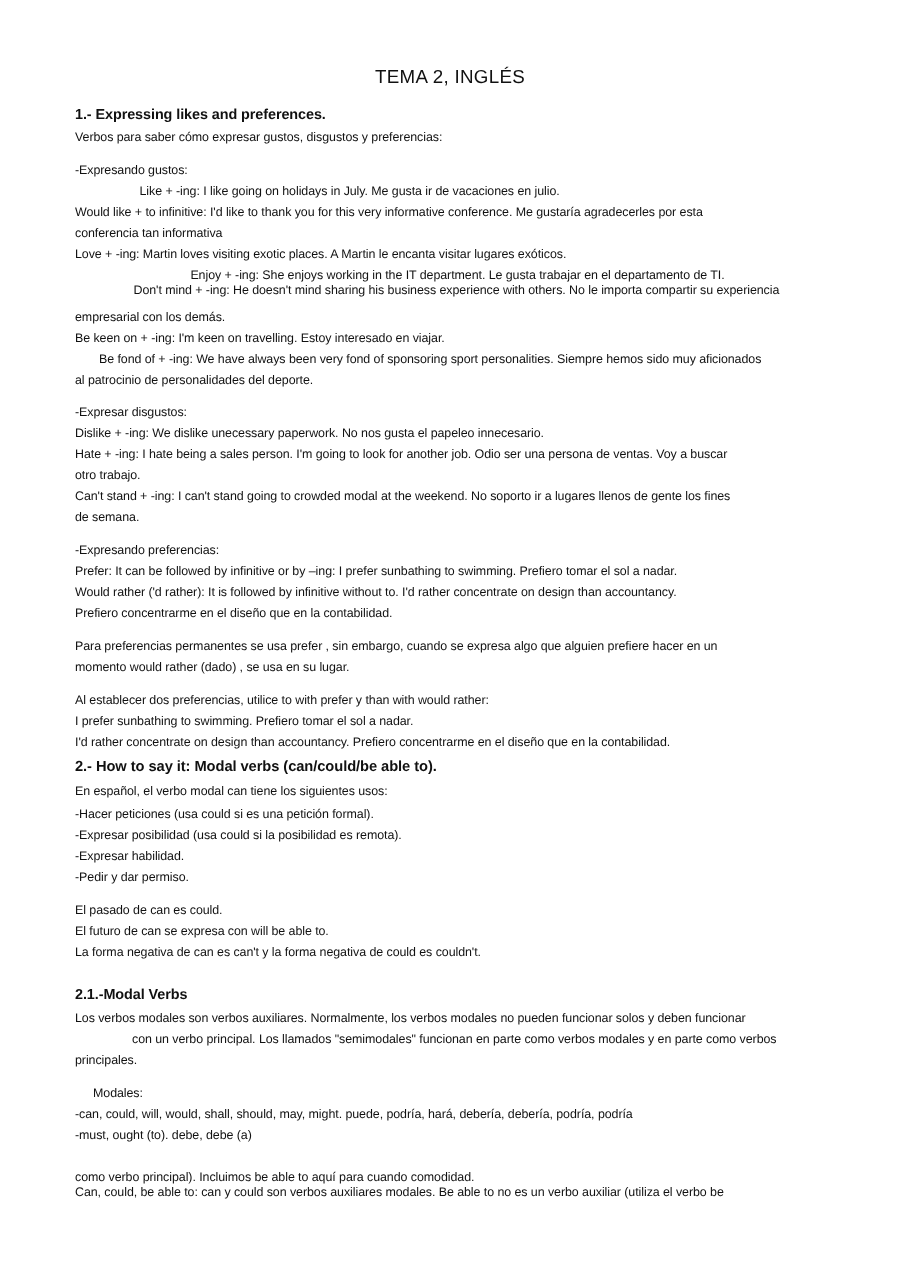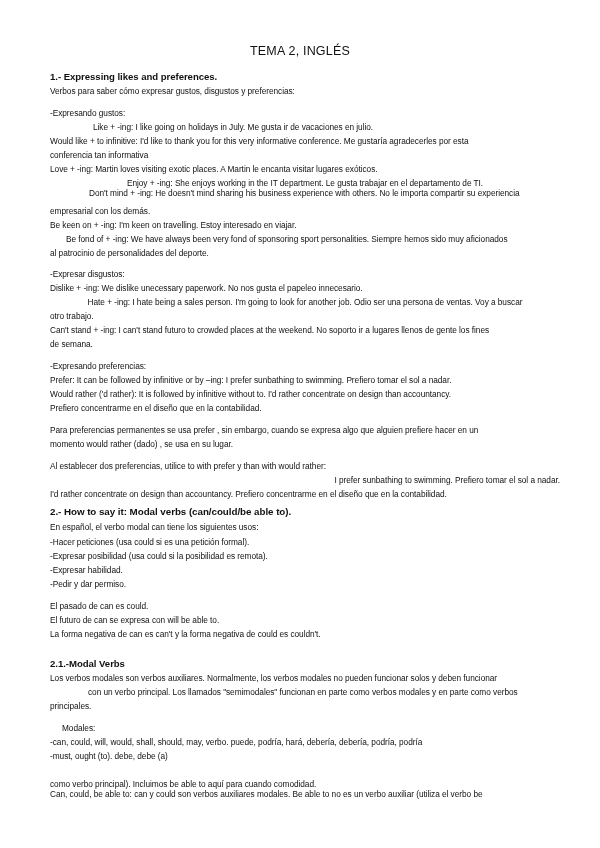--- a/index.html
+++ b/index.html
@@ -34,45 +34,45 @@
       <div class="line" style="top: 150px;">conferencia tan informativa</div>
       <div class="line" style="top: 164px;">Love + -ing: Martin loves visiting exotic places. A Martin le encanta visitar lugares exóticos.</div>
       <div class="line" style="top: 178px; text-align: center;">Enjoy + -ing: She enjoys working in the IT department. Le gusta trabajar en el departamento de TI.</div>
       <div class="line" style="top: 188px; padding-left: 39px;">Don't mind + -ing: He doesn't mind sharing his business experience with others. No le importa compartir su experiencia</div>
       <div class="line" style="top: 206px;">empresarial con los demás.</div>
       <div class="line" style="top: 220px;">Be keen on + -ing: I'm keen on travelling. Estoy interesado en viajar.</div>
       <div class="line" style="top: 234px; margin-left: 16px;">Be fond of + -ing: We have always been very fond of sponsoring sport personalities. Siempre hemos sido muy aficionados</div>
       <div class="line" style="top: 248px;">al patrocinio de personalidades del deporte.</div>
       <div class="line" style="top: 269px;">-Expresar disgustos:</div>
       <div class="line" style="top: 283px;">Dislike + -ing: We dislike unecessary paperwork. No nos gusta el papeleo innecesario.</div>
-      <div class="line" style="top: 297px; text-align: center;">Hate + -ing: I hate being a sales person. I'm going to look for another job. Odio ser una persona de ventas. Voy a buscar</div>
+      <div class="line" style="top: 297px;">Hate + -ing: I hate being a sales person. I'm going to look for another job. Odio ser una persona de ventas. Voy a buscar</div>
       <div class="line" style="top: 311px;">otro trabajo.</div>
-      <div class="line" style="top: 325px;">Can't stand + -ing: I can't stand futuro to crowded places at the weekend. No soporto ir a lugares llenos de gente los fines</div>
+      <div class="line" style="top: 325px;">Can't stand + -ing: I can't stand going to crowded modal at the weekend. No soporto ir a lugares llenos de gente los fines</div>
       <div class="line" style="top: 339px;">de semana.</div>
       <div class="line" style="top: 361px;">-Expresando preferencias:</div>
       <div class="line" style="top: 375px;">Prefer: It can be followed by infinitive or by –ing: I prefer sunbathing to swimming. Prefiero tomar el sol a nadar.</div>
       <div class="line" style="top: 389px;">Would rather ('d rather): It is followed by infinitive without to. I'd rather concentrate on design than accountancy.</div>
       <div class="line" style="top: 403px;">Prefiero concentrarme en el diseño que en la contabilidad.</div>
       <div class="line" style="top: 425px;">Para preferencias permanentes se usa prefer , sin embargo, cuando se expresa algo que alguien prefiere hacer en un</div>
       <div class="line" style="top: 439px;">momento would rather (dado) , se usa en su lugar.</div>
       <div class="line" style="top: 461px;">Al establecer dos preferencias, utilice to with prefer y than with would rather:</div>
-      <div class="line" style="top: 475px; text-align: right;">I prefer sunbathing to swimming. Prefiero tomar el sol a nadar.</div>
+      <div class="line" style="top: 475px;">I prefer sunbathing to swimming. Prefiero tomar el sol a nadar.</div>
       <div class="line" style="top: 489px;">I'd rather concentrate on design than accountancy. Prefiero concentrarme en el diseño que en la contabilidad.</div>
       <div class="line h2" style="top: 507px;">2.- How to say it: Modal verbs (can/could/be able to).</div>
       <div class="line" style="top: 522px;">En español, el verbo modal can tiene los siguientes usos:</div>
       <div class="line" style="top: 537px;">-Hacer peticiones (usa could si es una petición formal).</div>
       <div class="line" style="top: 551px;">-Expresar posibilidad (usa could si la posibilidad es remota).</div>
       <div class="line" style="top: 565px;">-Expresar habilidad.</div>
       <div class="line" style="top: 579px;">-Pedir y dar permiso.</div>
       <div class="line" style="top: 601px;">El pasado de can es could.</div>
       <div class="line" style="top: 615px;">El futuro de can se expresa con will be able to.</div>
       <div class="line" style="top: 629px;">La forma negativa de can es can't y la forma negativa de could es couldn't.</div>
       <div class="line h" style="top: 659px;">2.1.-Modal Verbs</div>
       <div class="line" style="top: 673px;">Los verbos modales son verbos auxiliares. Normalmente, los verbos modales no pueden funcionar solos y deben funcionar</div>
       <div class="line" style="top: 687px; margin-left: 38px;">con un verbo principal. Los llamados "semimodales" funcionan en parte como verbos modales y en parte como verbos</div>
       <div class="line" style="top: 701px;">principales.</div>
       <div class="line" style="top: 723px; padding-left: 12px;">Modales:</div>
-      <div class="line" style="top: 737px;">-can, could, will, would, shall, should, may, verbo. puede, podría, hará, debería, debería, podría, podría</div>
+      <div class="line" style="top: 737px;">-can, could, will, would, shall, should, may, might. puede, podría, hará, debería, debería, podría, podría</div>
       <div class="line" style="top: 751px;">-must, ought (to). debe, debe (a)</div>
       <div class="line" style="top: 765px; margin-top: 24px;">Can, could, be able to: can y could son verbos auxiliares modales. Be able to no es un verbo auxiliar (utiliza el verbo be</div>
       <div class="line" style="top: 779px;">como verbo principal). Incluimos be able to aquí para cuando comodidad.</div>
     </div>
 </div>
 
 </body></html>

